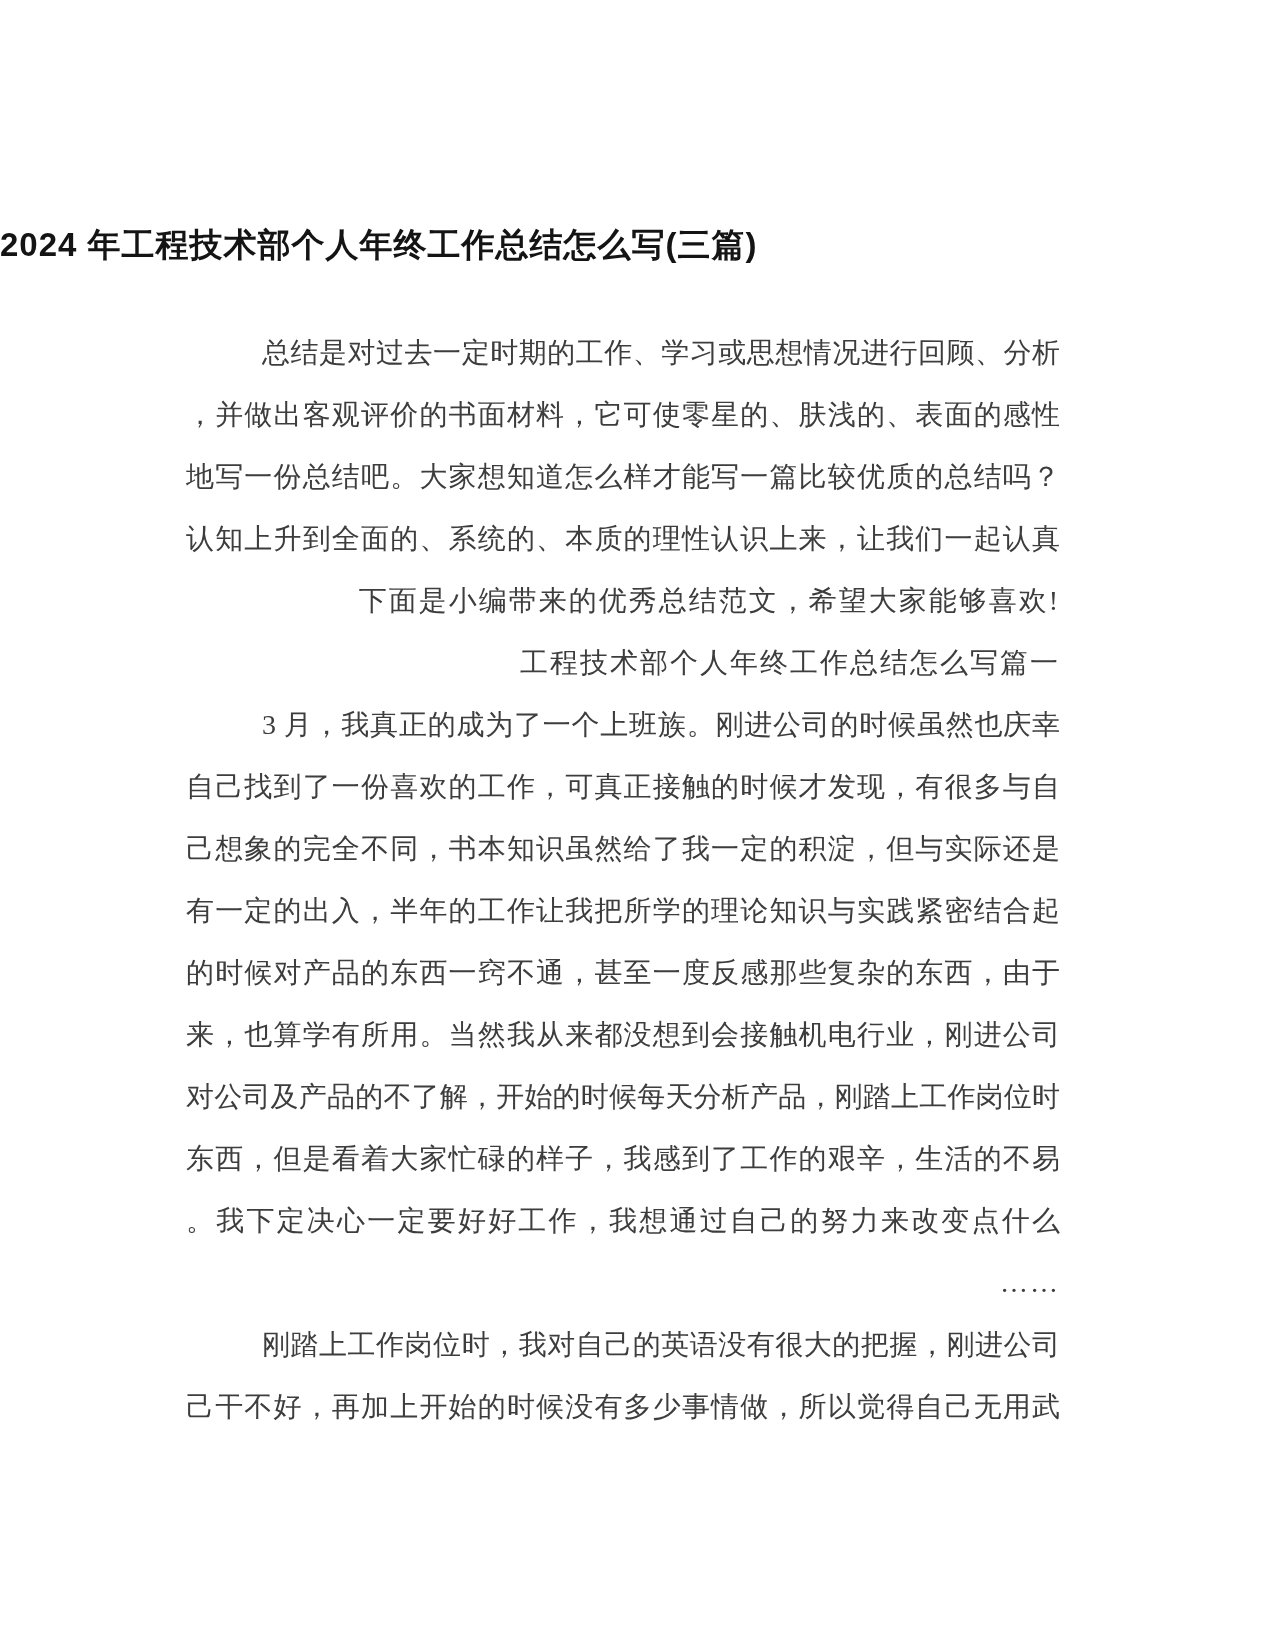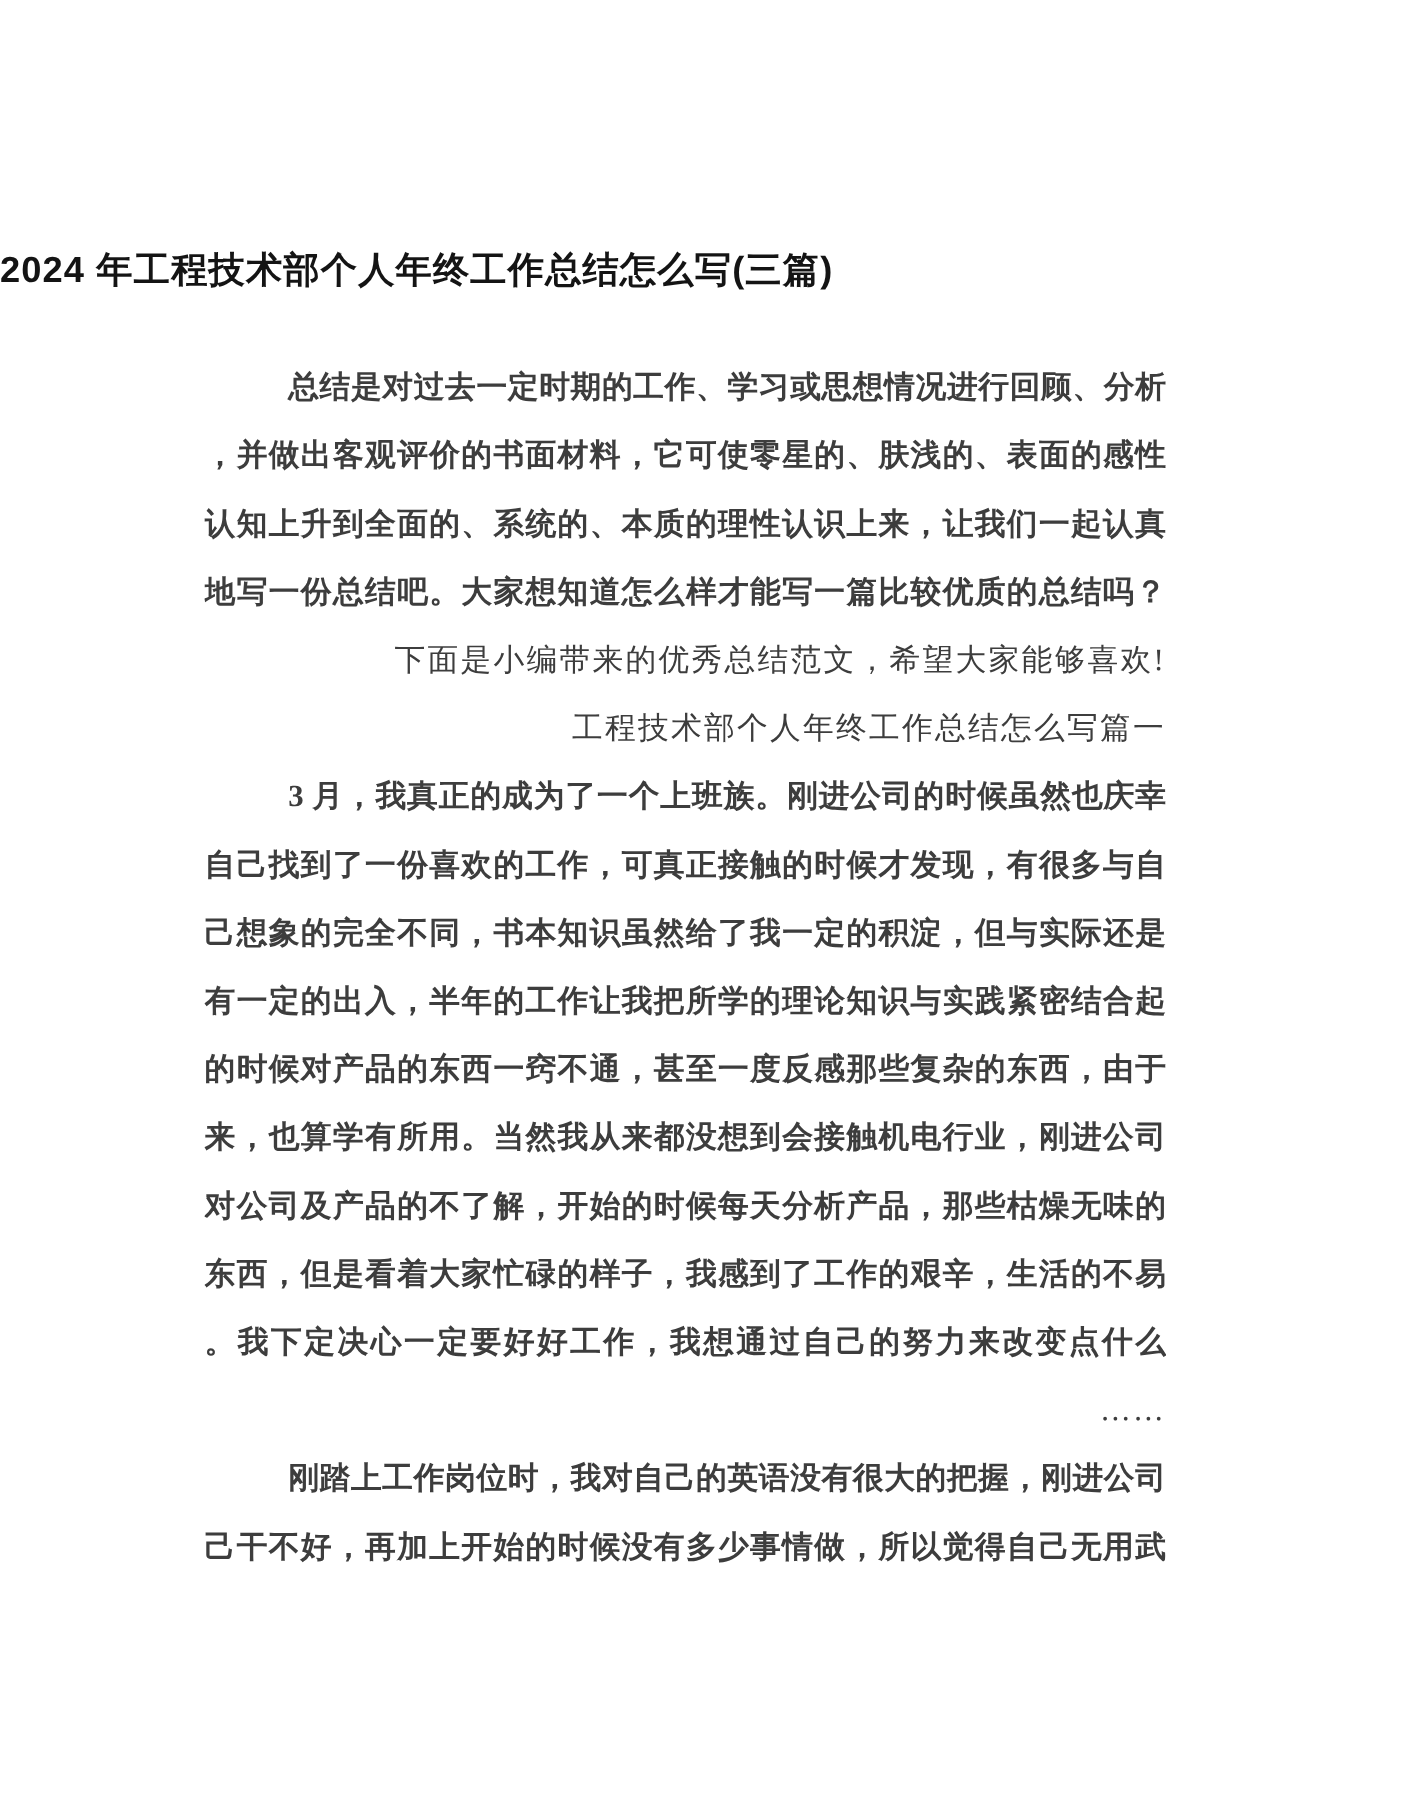--- a/index.html
+++ b/index.html
@@ -41,44 +41,43 @@
     height: 62px;
     line-height: 62px;
     letter-spacing: 2px;
     text-align: right;
     overflow: hidden;
   }
   .line.stretch {
     letter-spacing: 0;
     text-align: justify;
     text-align-last: justify;
-    font-weight: bold;
   }
   .line.indent {
     text-indent: 76px;
   }
 </style>
 </head>
 <body>
 
 <div class="page">
   <h1 class="doc-title">2024 年工程技术部个人年终工作总结怎么写(三篇)</h1>
   <div class="doc-body" id="doc-body">
       <div class="line stretch indent">总结是对过去一定时期的工作、学习或思想情况进行回顾、分析</div>
       <div class="line stretch">，并做出客观评价的书面材料，它可使零星的、肤浅的、表面的感性</div>
+      <div class="line stretch">地写一份总结吧。大家想知道怎么样才能写一篇比较优质的总结吗？</div>
       <div class="line stretch">认知上升到全面的、系统的、本质的理性认识上来，让我们一起认真</div>
-      <div class="line stretch">地写一份总结吧。大家想知道怎么样才能写一篇比较优质的总结吗？</div>
       <div class="line">下面是小编带来的优秀总结范文，希望大家能够喜欢!</div>
       <div class="line indent">工程技术部个人年终工作总结怎么写篇一</div>
       <div class="line stretch indent">3 月，我真正的成为了一个上班族。刚进公司的时候虽然也庆幸</div>
       <div class="line stretch">自己找到了一份喜欢的工作，可真正接触的时候才发现，有很多与自</div>
       <div class="line stretch">己想象的完全不同，书本知识虽然给了我一定的积淀，但与实际还是</div>
       <div class="line stretch">有一定的出入，半年的工作让我把所学的理论知识与实践紧密结合起</div>
       <div class="line stretch">的时候对产品的东西一窍不通，甚至一度反感那些复杂的东西，由于</div>
       <div class="line stretch">来，也算学有所用。当然我从来都没想到会接触机电行业，刚进公司</div>
-      <div class="line stretch">对公司及产品的不了解，开始的时候每天分析产品，那些枯燥无味的</div>
+      <div class="line stretch">对公司及产品的不了解，开始的时候每天分析产品，刚踏上工作岗位时</div>
       <div class="line stretch">东西，但是看着大家忙碌的样子，我感到了工作的艰辛，生活的不易</div>
       <div class="line stretch">。我下定决心一定要好好工作，我想通过自己的努力来改变点什么</div>
       <div class="line">……</div>
       <div class="line stretch indent">刚踏上工作岗位时，我对自己的英语没有很大的把握，刚进公司</div>
       <div class="line stretch">己干不好，再加上开始的时候没有多少事情做，所以觉得自己无用武</div>
     </div>
 </div>
 
 </body></html>

